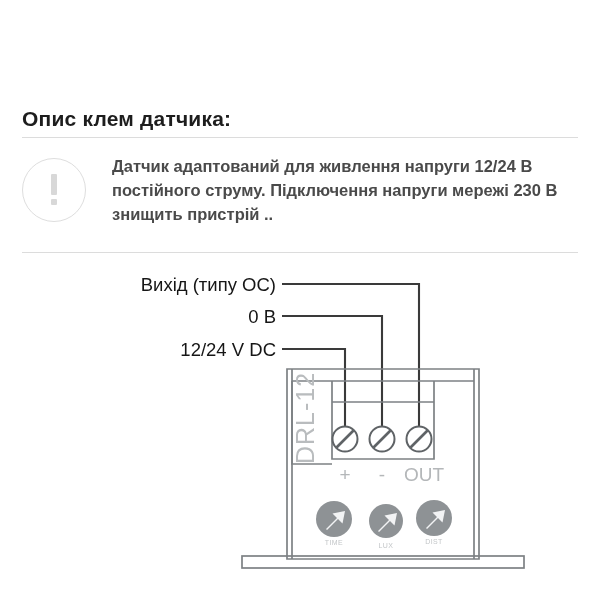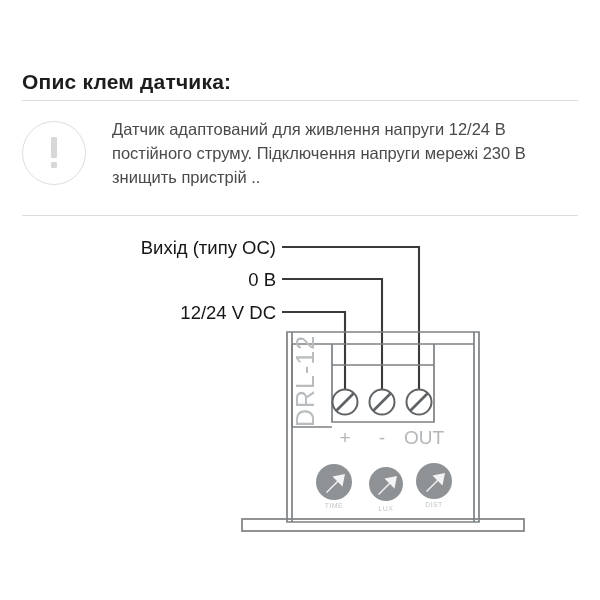--- a/index.html
+++ b/index.html
@@ -11,20 +11,21 @@
     width: 600px;
     height: 600px;
     font-family: "Liberation Sans", sans-serif;
     color: #1a1a1a;
     overflow: hidden;
     position: relative;
   }
   .page {
     position: absolute;
     inset: 0;
+    margin-top: 37px;
   }
   .section-title {
     position: absolute;
     left: 22px;
     top: 56px;
     font-size: 21px;
     font-weight: bold;
     letter-spacing: 0.2px;
     color: #1d1d1d;
     white-space: nowrap;
@@ -58,20 +59,21 @@
     justify-content: center;
     margin-top: 3px;
   }
   .note-icon svg { display: block; }
   .note-text {
     margin-left: 26px;
     font-size: 16.5px;
     line-height: 1.45;
     color: #4a4a4a;
     max-width: 470px;
+    font-weight: bold;
   }
 
   .diagram {
     position: absolute;
     left: 4px;
     top: 222px;
     width: 600px;
     height: 330px;
   }
   .diagram svg {

